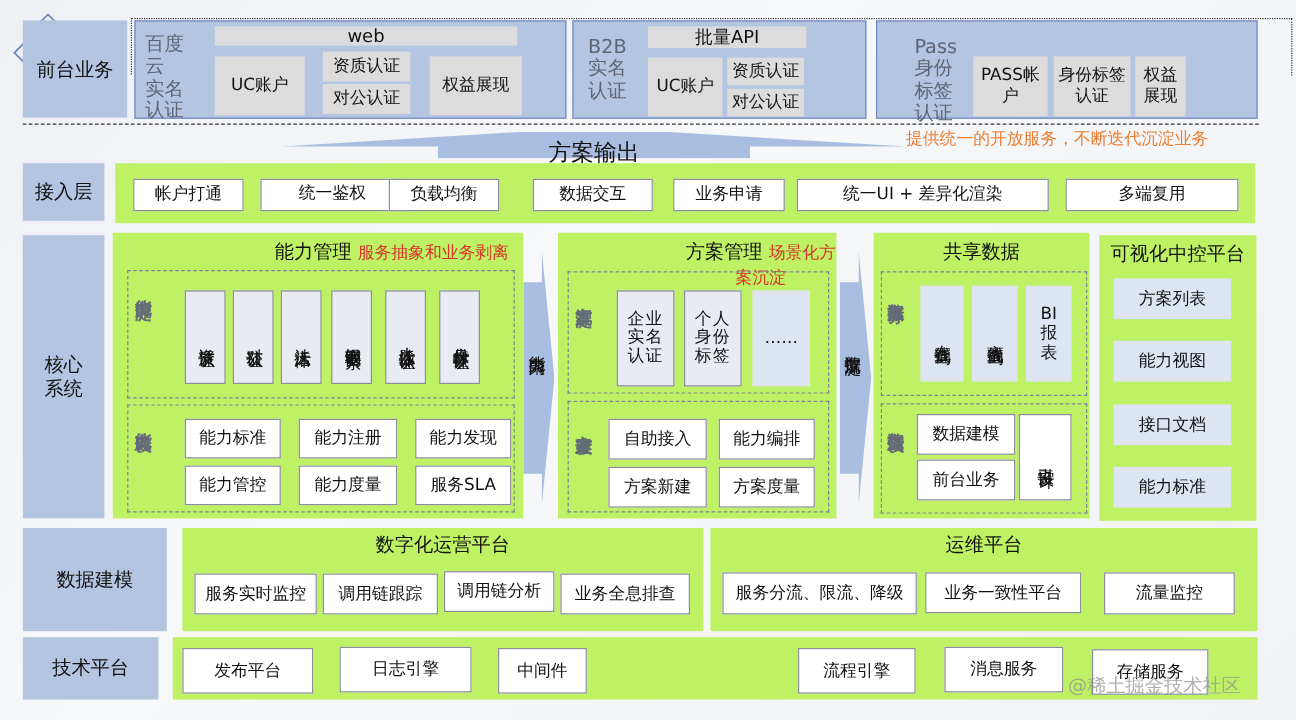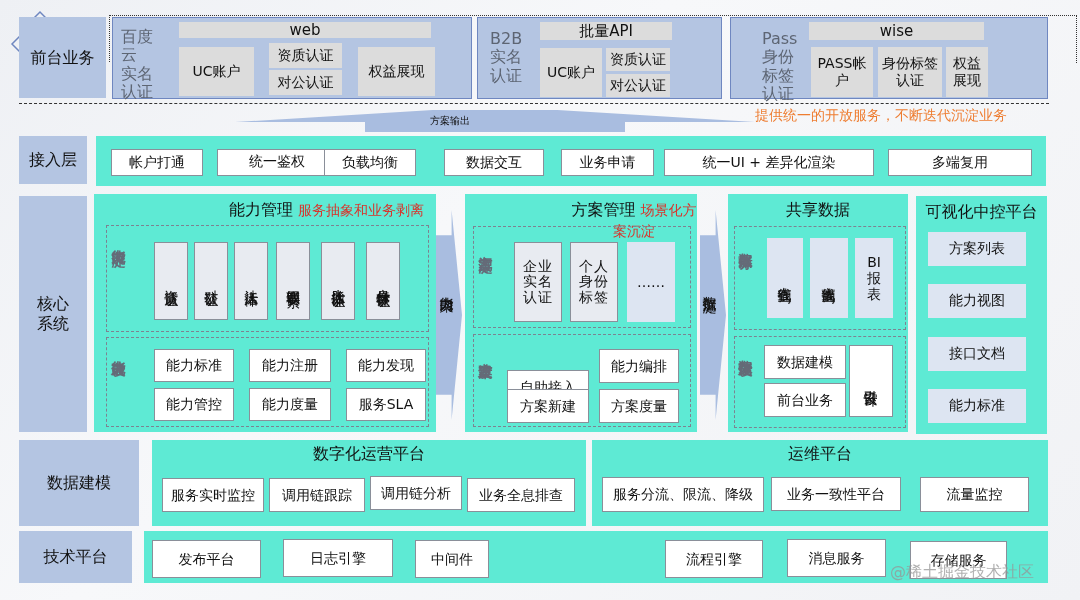--- a/index.html
+++ b/index.html
@@ -9,21 +9,21 @@
     background: linear-gradient(135deg, #eef0f4 0%, #f7f8fa 40%, #f1f2f5 100%);
     position: relative;
     color: #111;
   }
   .abs { position: absolute; }
   .lbl {
     background: #b4c5e2;
     display: flex; align-items: center; justify-content: center;
     font-size: 16px; color: #111; text-align: center; line-height: 1.25;
   }
-  .band { background: #5eead4; }
+  .band { background: #bef264; }
   .wbox {
     position: absolute; background: #fff; border: 1px solid #8a8f99;
     display: flex; align-items: center; justify-content: center;
     font-size: 14px; color: #111; text-align: center; line-height: 1.2;
   }
   .gbox {
     position: absolute; background: #dcdcdc;
     display: flex; align-items: center; justify-content: center;
     font-size: 14px; color: #111; text-align: center; line-height: 1.2;
   }
@@ -92,36 +92,35 @@
   <div class="gbox" style="left:62px;top:30px;width:62px;height:49px;">UC账户</div>
   <div class="gbox" style="left:128px;top:30px;width:64px;height:23px;">资质认证</div>
   <div class="gbox" style="left:128px;top:56px;width:64px;height:23px;">对公认证</div>
 </div>
 
 <div class="fbig" style="left:730px;top:17px;width:318px;height:82px;">
   <div class="fside" style="left:31px;top:12px;white-space:pre;">Pass
 身份
 标签
 认证</div>
-  <div class="gbox" style="left:78px;top:4px;width:175px;height:18px;font-size:15px;">wise</div>
   <div class="gbox" style="left:80px;top:29px;width:62px;height:50px;">
     <span style="width:50px;display:block;">PASS帐户</span>
   </div>
   <div class="gbox" style="left:147px;top:29px;width:64px;height:50px;">
     <span style="width:60px;display:block;">身份标签认证</span>
   </div>
   <div class="gbox" style="left:215px;top:29px;width:42px;height:50px;">
     <span style="width:30px;display:block;">权益展现</span>
   </div>
 </div>
 
 <div class="abs" style="left:19px;top:103px;width:1030px;border-top:1.5px dashed #333;"></div>
 
 <div class="abs" style="left:235px;top:110px;width:520px;height:22px;background:#a9bde0;clip-path:polygon(0 55%,38% 0,62% 0,100% 55%,75% 55%,75% 100%,25% 100%,25% 55%);"></div>
-<div class="abs" style="left:430px;top:114px;width:130px;text-align:left;font-size:10px;color:#111;">方案输出</div>
+<div class="abs" style="left:430px;top:114px;width:130px;text-align:center;font-size:19px;color:#111;">方案输出</div>
 <div class="abs" style="left:755px;top:107px;font-size:14px;color:#ee7d31;">提供统一的开放服务，不断迭代沉淀业务</div>
 
 <div class="abs lbl" style="left:19px;top:136px;width:68px;height:48px;">接入层</div>
 <div class="abs band" style="left:96px;top:136px;width:950px;height:50px;">
   <div class="wbox" style="left:15px;top:13px;width:92px;height:27px;">帐户打通</div>
   <div class="wbox" style="left:121px;top:13px;width:120px;height:27px;font-family:Liberation Mono, monospace;">统一鉴权</div>
   <div class="wbox" style="left:228px;top:13px;width:92px;height:27px;">负载均衡</div>
   <div class="wbox" style="left:348px;top:13px;width:100px;height:27px;">数据交互</div>
   <div class="wbox" style="left:465px;top:13px;width:93px;height:27px;">业务申请</div>
   <div class="wbox" style="left:568px;top:13px;width:210px;height:27px;">统一UI + 差异化渲染</div>
@@ -173,21 +172,21 @@
   </div>
   <div class="vbox" style="left:105px;top:48px;width:48px;height:80px;writing-mode:horizontal-tb;">
     <span style="white-space:pre;">个人
 身份
 标签</span>
   </div>
   <div class="lbox" style="left:162px;top:48px;width:48px;height:80px;">……</div>
 
   <div class="dash" style="left:8px;top:140px;width:218px;height:93px;"></div>
   <div class="vlbl" style="left:14px;top:157px;">方案建设</div>
-  <div class="wbox" style="left:42px;top:155px;width:82px;height:34px;margin-top:21px;">自助接入</div>
+  <div class="wbox" style="left:42px;top:155px;width:82px;height:34px;">自助接入</div>
   <div class="wbox" style="left:134px;top:155px;width:80px;height:34px;">能力编排</div>
   <div class="wbox" style="left:42px;top:195px;width:82px;height:34px;">方案新建</div>
   <div class="wbox" style="left:134px;top:195px;width:80px;height:34px;">方案度量</div>
 </div>
 
 <div class="arrowv" style="left:700px;top:210px;width:26px;height:210px;"></div>
 <div class="arrowtxt" style="left:703px;top:285px;">数据沉淀</div>
 
 <div class="abs band" style="left:728px;top:194px;width:180px;height:238px;">
   <div class="title" style="left:0;top:6px;width:180px;">共享数据</div>

